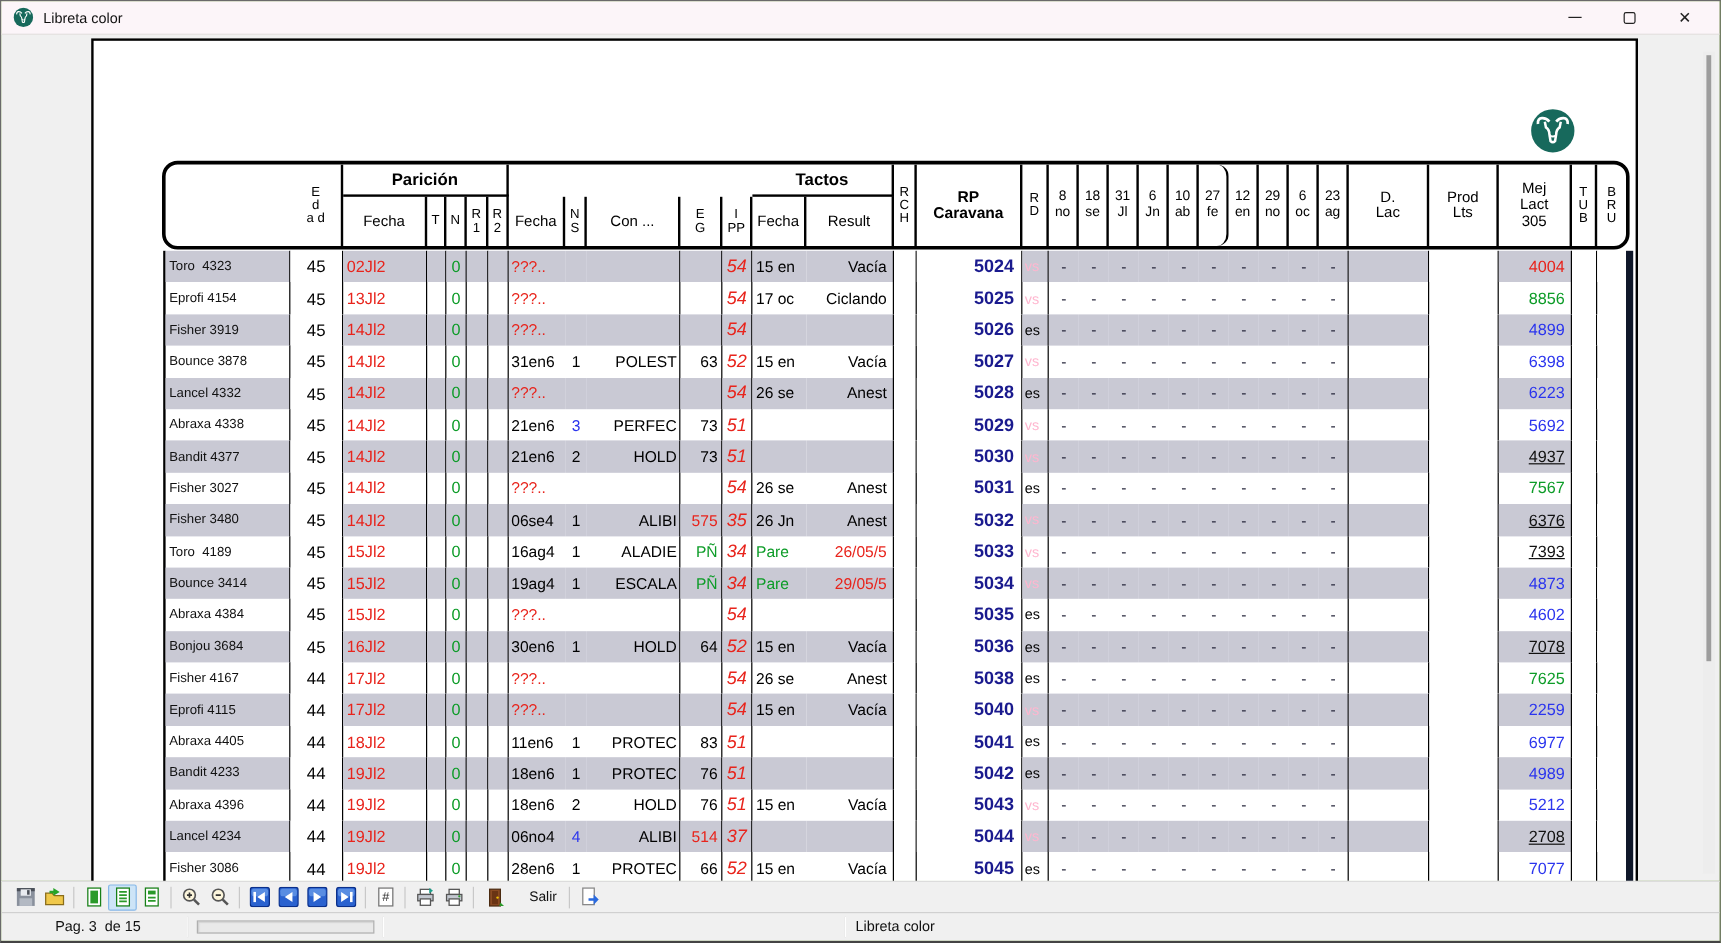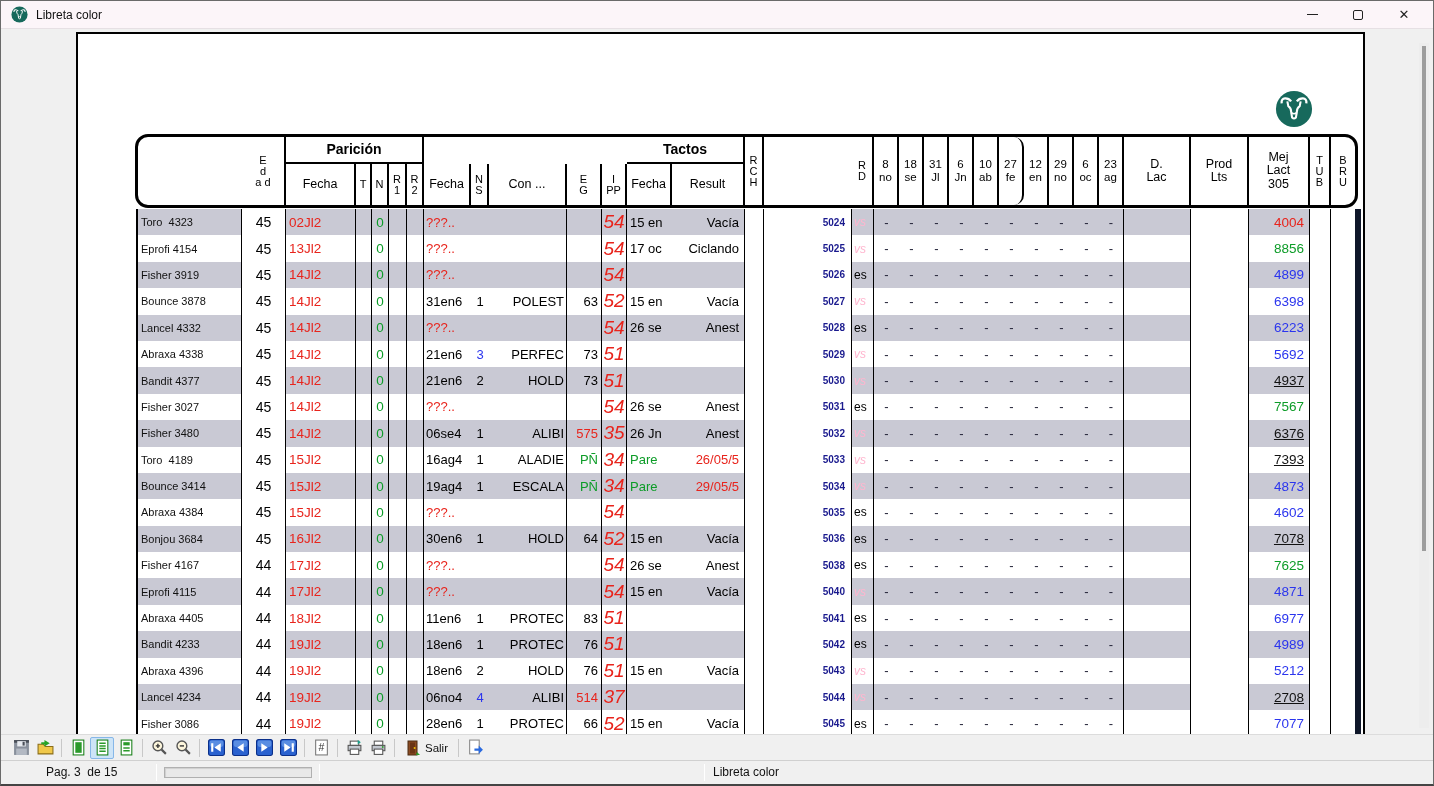--- a/index.html
+++ b/index.html
@@ -65,38 +65,38 @@
   .odd .dc.kw{background:#fff;}
   .br{border-right:1.5px solid #000;}
   .c-name{font-size:11px;padding-left:3px;color:#111;}
   .c-edad{justify-content:center;font-size:14px;}
   .c-pf{padding-left:3px;color:var(--red);font-size:13.5px;}
   .c-n{justify-content:center;color:var(--green);font-size:13.5px;}
   .c-cf{padding-left:2px;}
   .c-ns{justify-content:center;}
   .c-con{justify-content:flex-end;padding-right:2px;}
   .c-eg{justify-content:flex-end;padding-right:3px;}
-  .c-ipp{justify-content:center;font-style:italic;color:var(--red);font-size:19px;}
+  .c-ipp{justify-content:center;font-style:italic;color:var(--red);font-size:15px;}
   .c-tf{padding-left:3px;}
   .c-res{justify-content:flex-end;padding-right:5px;}
-  .c-rp{justify-content:flex-end;padding-right:6px;color:var(--navy);font-weight:bold;font-size:10px;}
+  .c-rp{justify-content:flex-end;padding-right:6px;color:var(--navy);font-weight:bold;font-size:15px;}
   .c-rd{padding-left:2px;font-size:12px;}
   .c-m{justify-content:center;color:var(--dash);}
   .c-mej{justify-content:flex-end;padding-right:5px;font-size:13.5px;}
   .t-red{color:var(--red);}.t-green{color:var(--green);}.t-blue{color:var(--blue);}
-  .t-pink{color:var(--pink);font-style:italic;}.t-bu{color:#111;text-decoration:underline;}
+  .t-pink{color:var(--pink);}.t-bu{color:#111;text-decoration:underline;}
   
   .toolbar{height:26px;flex:none;background:#f0f0f0;border-top:1px solid #dcdcdc;
     display:flex;align-items:center;padding-left:8px;}
   .tbtn{width:24px;height:22px;display:flex;align-items:center;justify-content:center;
     border:1px solid transparent;border-radius:2px;flex:none;}
   .tbtn svg{width:17px;height:17px;display:block;}
   .tbtn.sel{background:#cde4f7;border-color:#86b7e8;}
   .tsep{width:1px;height:18px;background:#c8c8c8;margin:0 4px;flex:none;}
-  .salir{display:flex;align-items:center;gap:4px;padding:0 6px;height:22px;flex:none;}
+  .salir{display:flex;align-items:center;gap:20px;padding:0 6px;height:22px;flex:none;}
   .salir svg{width:16px;height:16px;}
   .salir-label{font-size:11.5px;color:#111;}
   
   .statusbar{height:24px;flex:none;background:#f0f0f0;border-top:1px solid #d0d0d0;position:relative;
     font-size:12px;color:#111;}
   .sb-div{position:absolute;top:3px;bottom:3px;width:1px;background:#c4c4c4;border-right:1px solid #fff;}
   .sb-page{position:absolute;left:45px;top:4px;white-space:pre;}
   .sb-progress{position:absolute;left:163px;top:6px;width:148px;height:11px;
     border:1px solid #b0b0b0;background:#e9e9e9;box-shadow:inset 1px 1px 1px #cfcfcf;}
   .sb-title{position:absolute;left:712px;top:4px;}
@@ -162,20 +162,22 @@
           <div class="hc sub h-eg vsm">E
 G</div>
           <div class="hc sub h-ipp vsm">I
 PP</div>
           <div class="hc grp h-tactos">Tactos</div>
           <div class="hc sub h-f3">Fecha</div>
           <div class="hc sub h-res">Result</div>
           <div class="hc full h-rch vsm">R
 C
 H</div>
+          <div class="hc full h-rp">RP
+Caravana</div>
           <div class="hc full h-rd vsm">R
 D</div>
           <div class="hc mh" style="grid-column: 18;">8
 no</div>
             <div class="hc mh" style="grid-column: 19;">18
 se</div>
             <div class="hc mh" style="grid-column: 20;">31
 Jl</div>
             <div class="hc mh" style="grid-column: 21;">6
 Jn</div>
@@ -705,21 +707,21 @@
               <div class="dc c-m">-</div>
               <div class="dc c-m">-</div>
               <div class="dc c-m">-</div>
               <div class="dc c-m">-</div>
               <div class="dc c-m">-</div>
               <div class="dc c-m">-</div>
               <div class="dc c-m">-</div>
               <div class="dc c-m br">-</div>
               <div class="dc c-dlac br"></div>
               <div class="dc c-prod br kw"></div>
-              <div class="dc c-mej br t-blue">4871</div>
+              <div class="dc c-mej br t-blue">2259</div>
               <div class="dc c-tub br kw"></div>
               <div class="dc c-bru kw"></div>
             </div>
             <div class="rrow even">
               <div class="dc c-name br">Abraxa 4405</div>
               <div class="dc c-edad br kw">44</div>
               <div class="dc c-pf br">18Jl2</div>
               <div class="dc c-t br"></div>
               <div class="dc c-n br">0</div>
               <div class="dc c-r1 br"></div>

